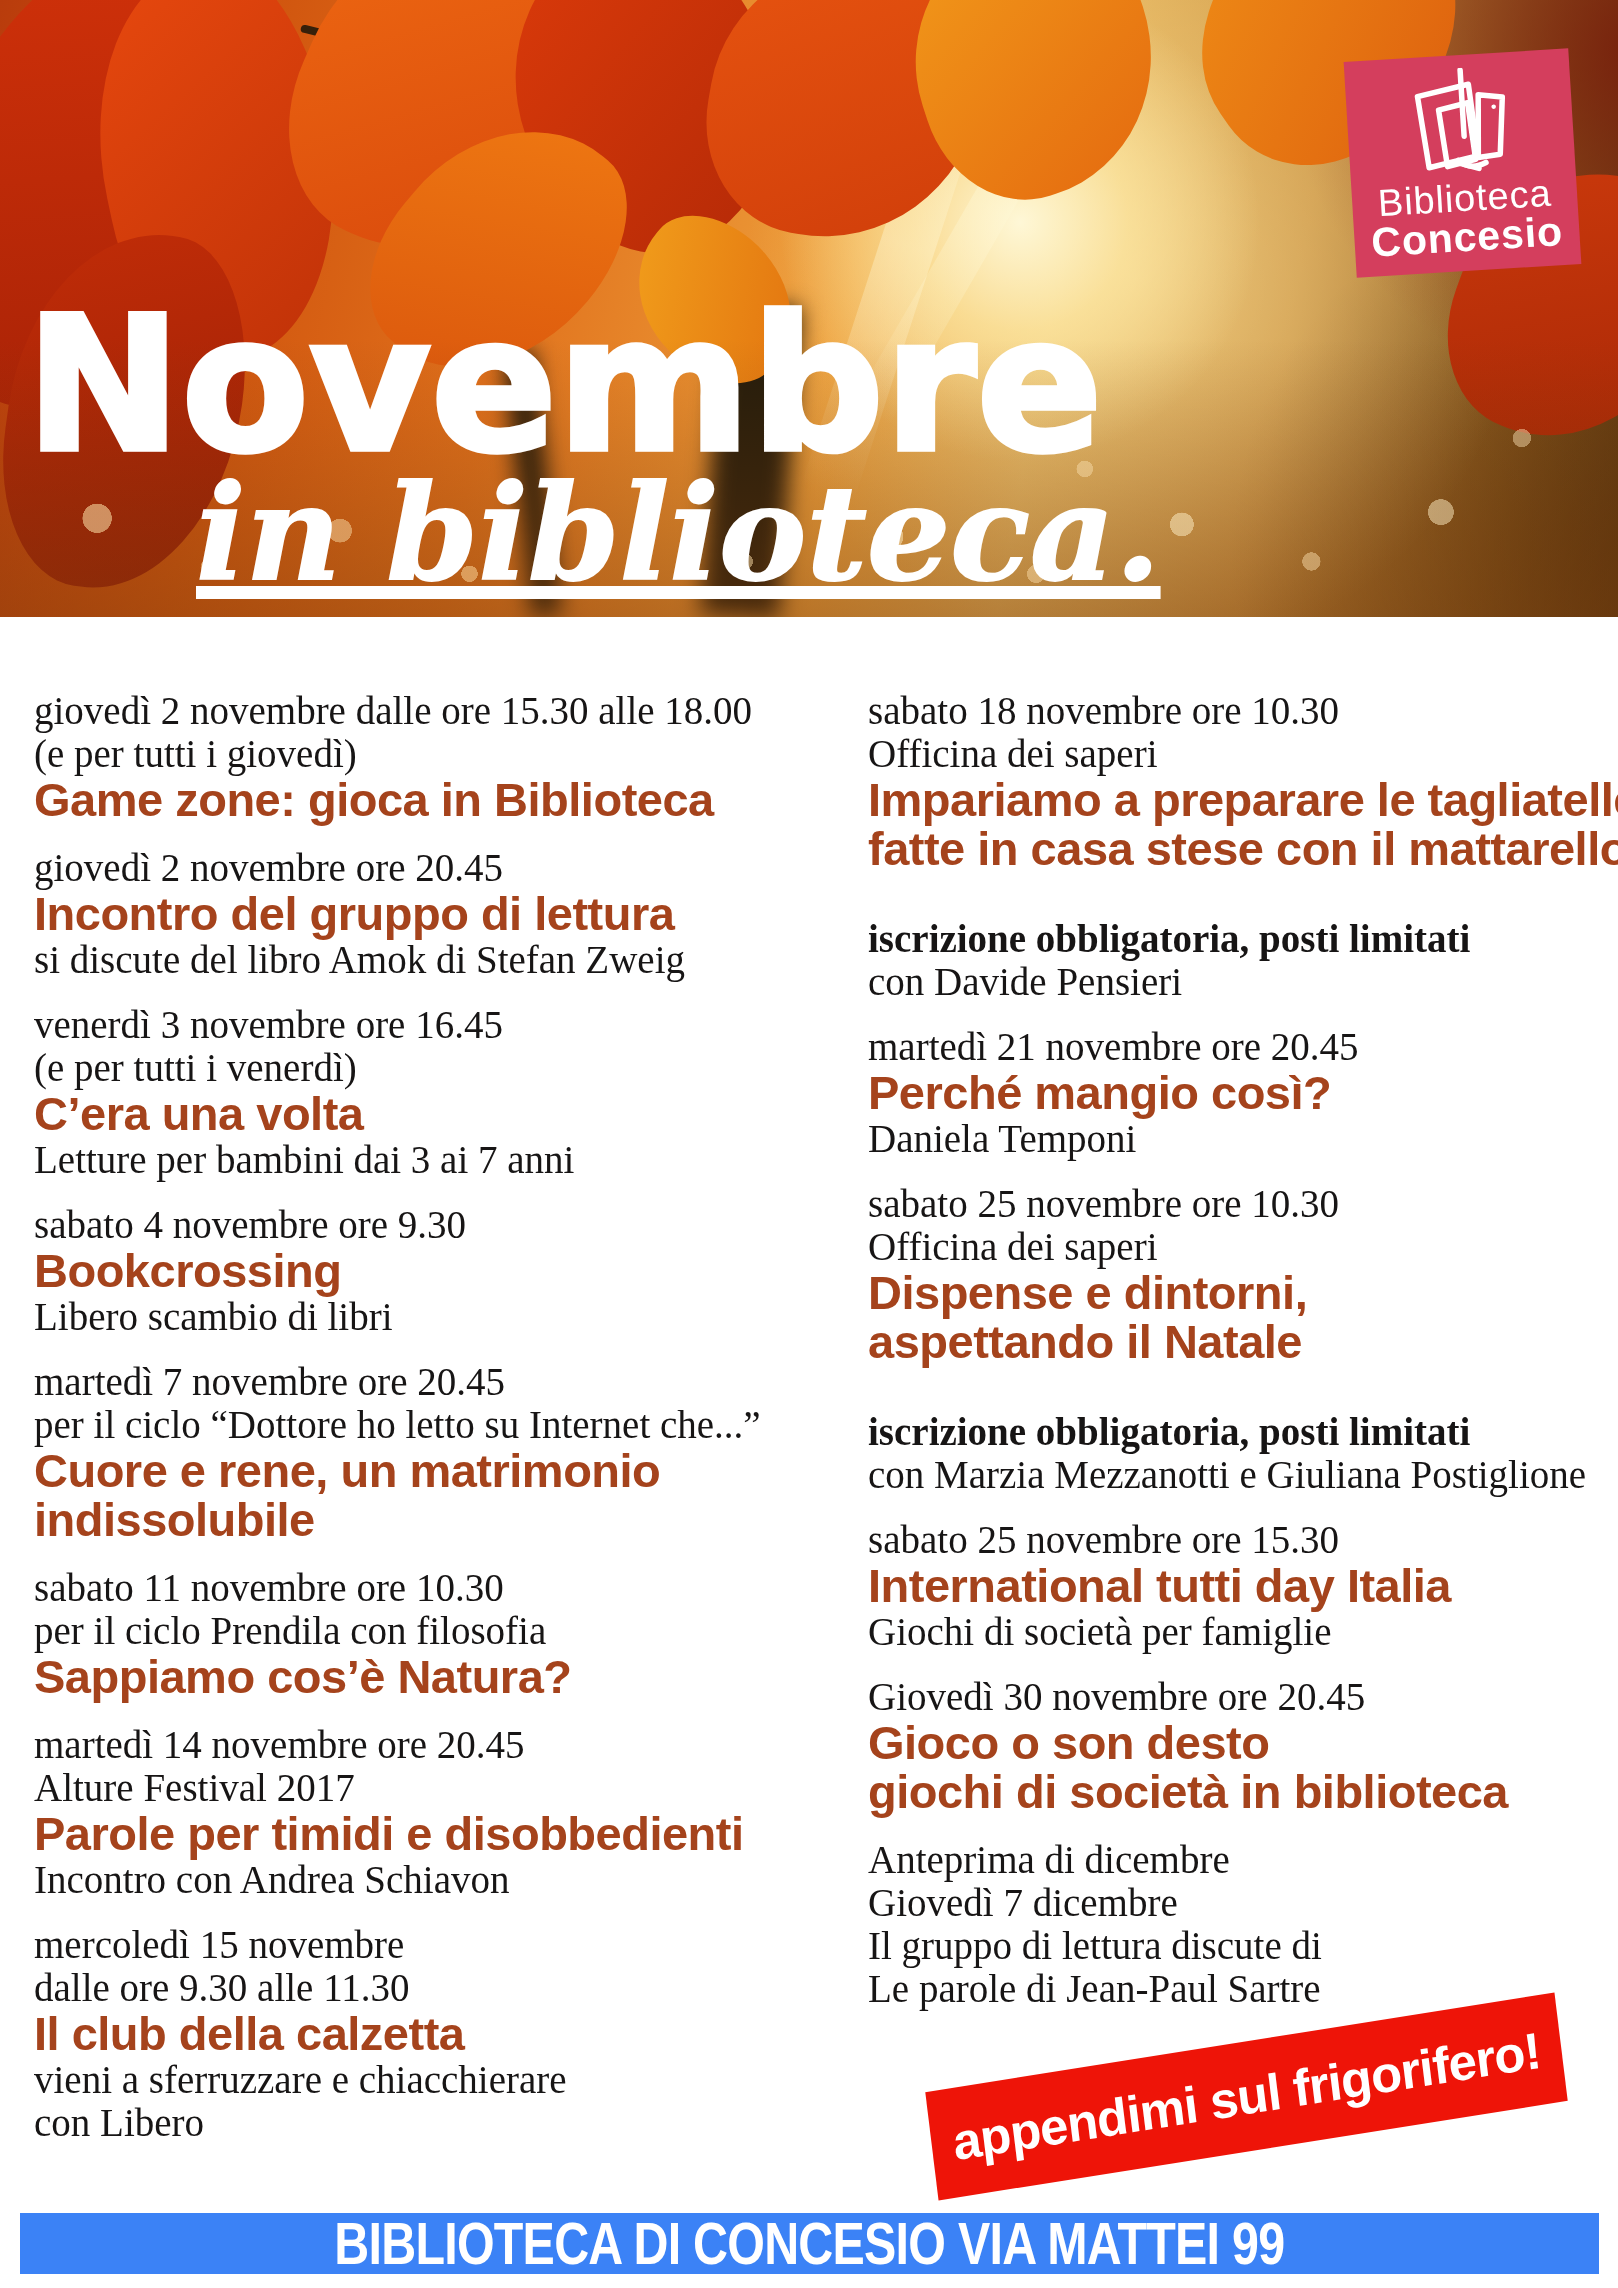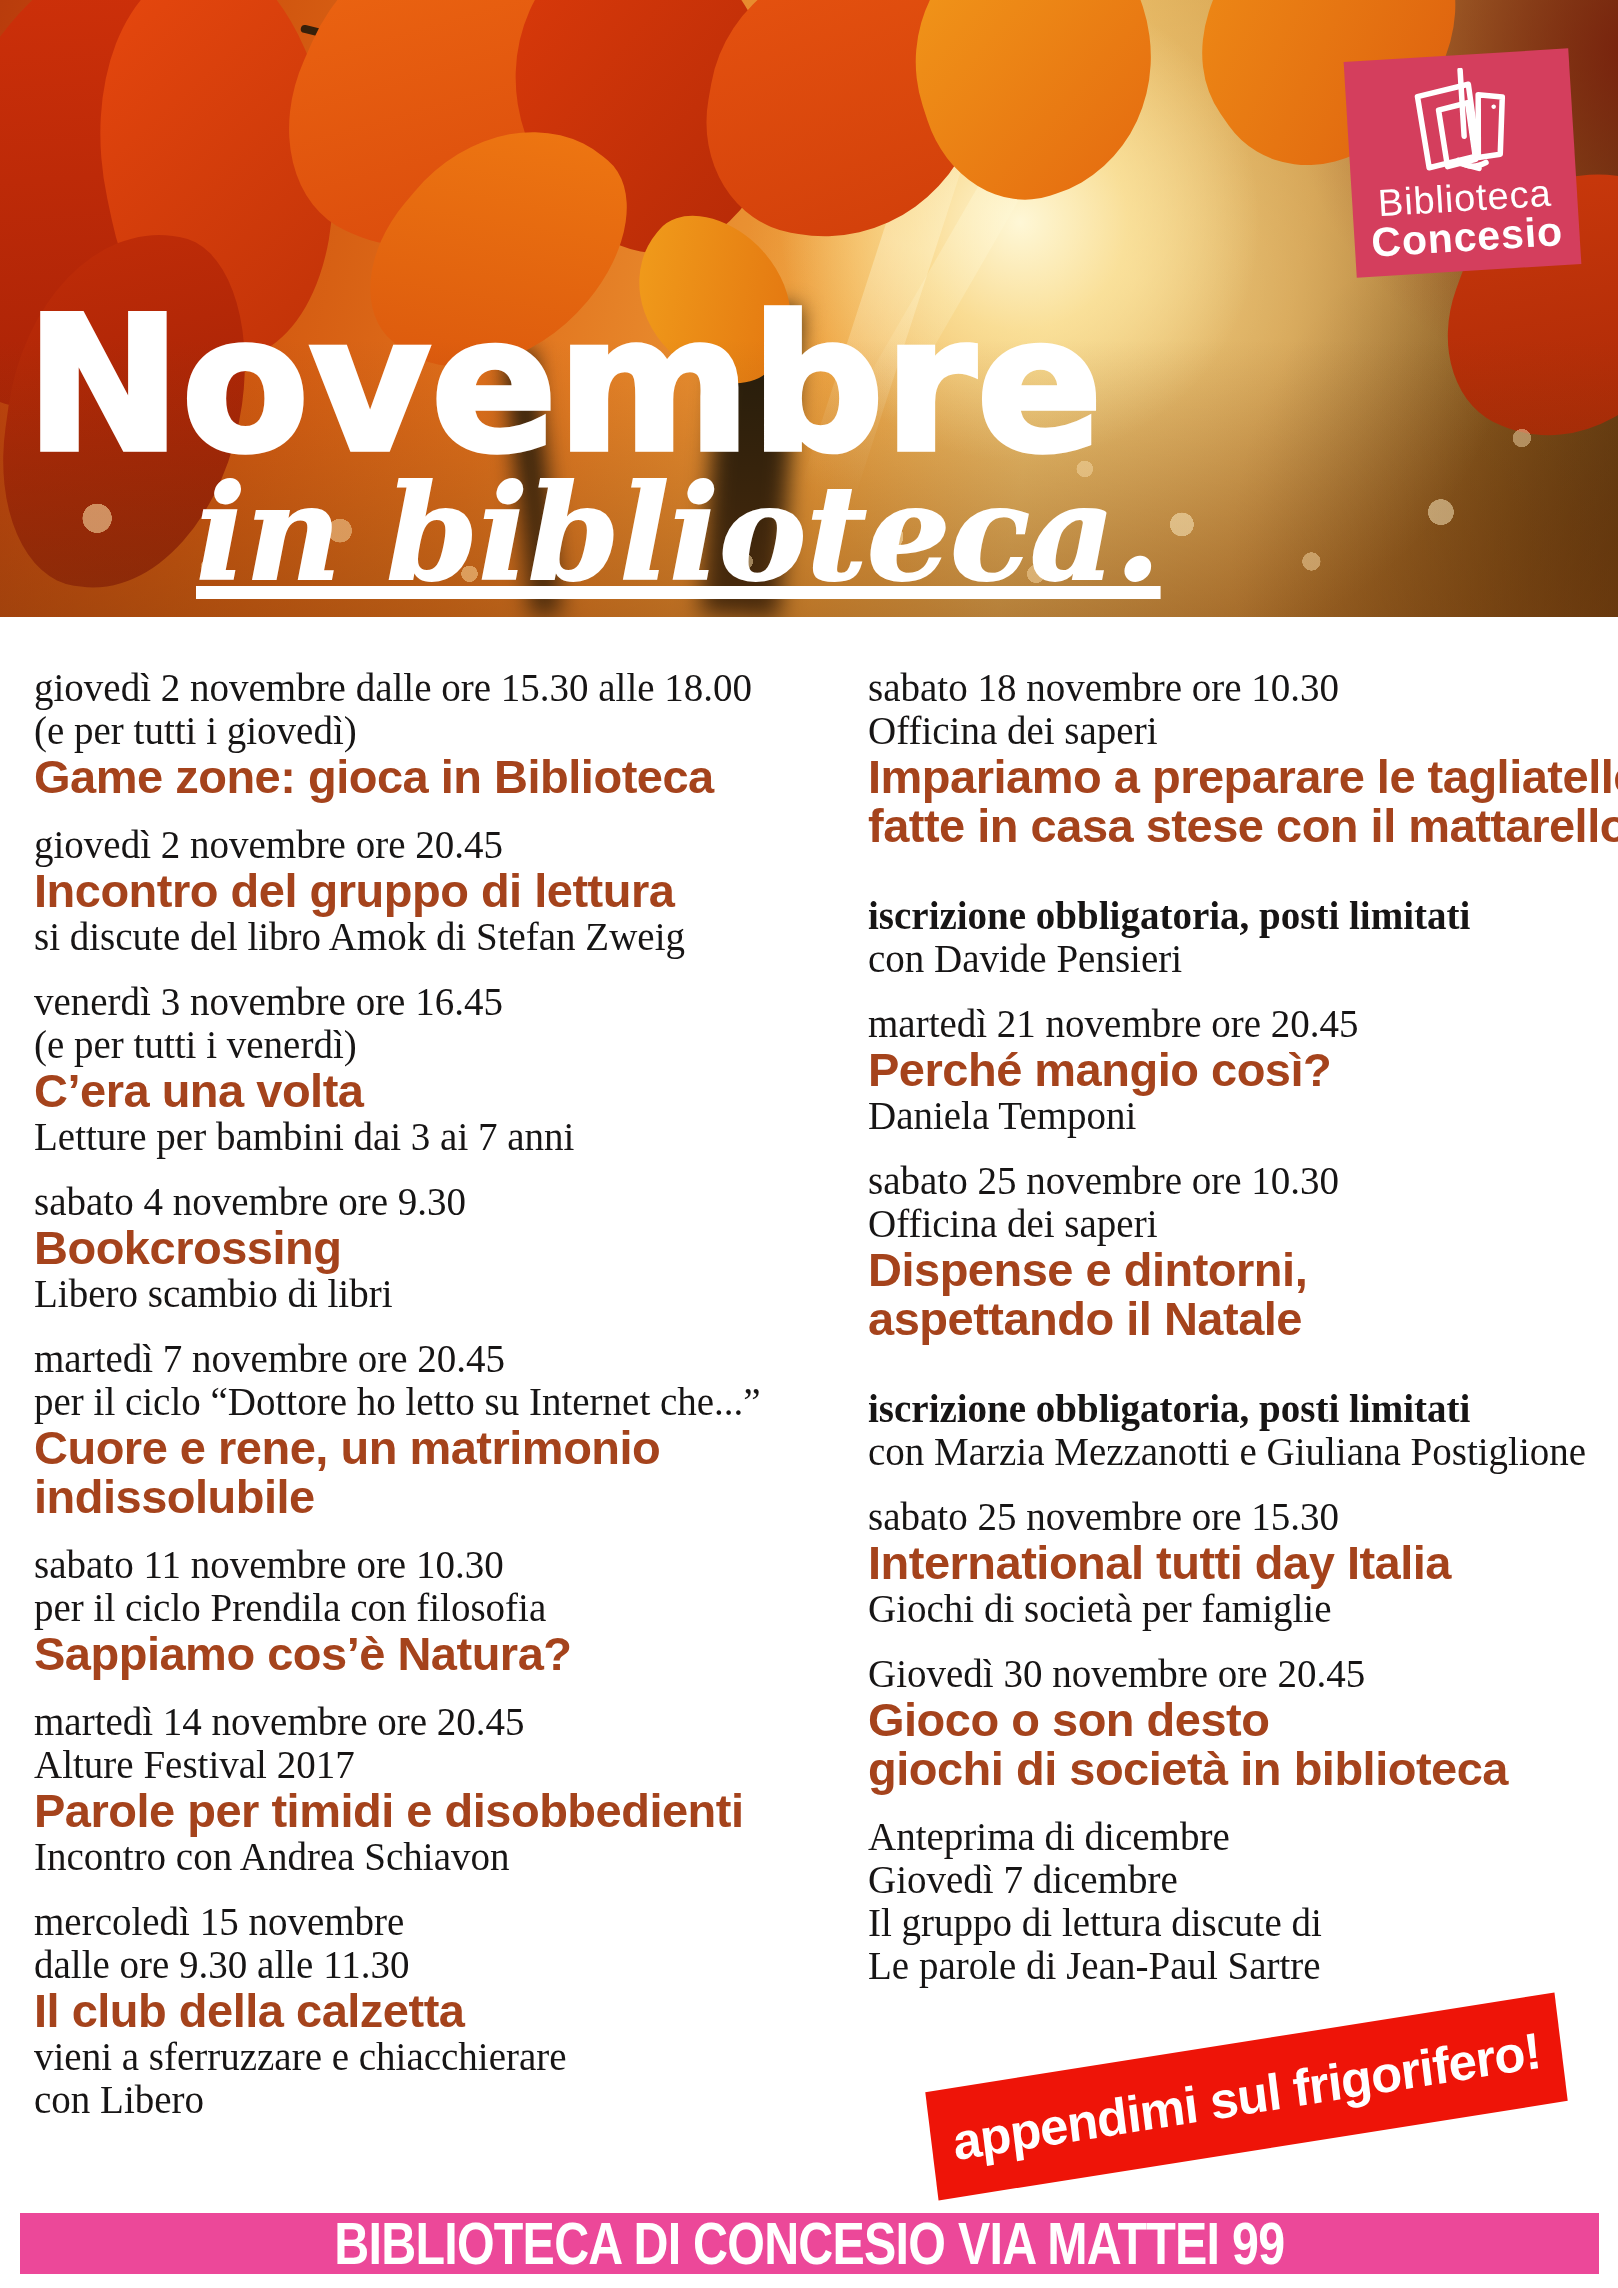--- a/index.html
+++ b/index.html
@@ -45,36 +45,36 @@
 
   
   .logo{position:absolute;left:1350px;top:55px;width:225px;height:216px;background:#d43e5d;
         transform:rotate(-3.5deg);display:flex;flex-direction:column;align-items:center;
         font-family:"Liberation Sans",sans-serif;color:#fff;}
   .logo svg{margin-top:13px;}
   .logo-line1{font-size:38px;font-weight:normal;letter-spacing:0.9px;line-height:1.0;margin-top:1.8px;}
   .logo-line2{font-size:41px;font-weight:bold;letter-spacing:0.9px;line-height:1.0;}
 
   
-  .col{position:absolute;top:666px;}
+  .col{position:absolute;top:689px;}
   .col-left{left:34px;width:835px;}
   .col-right{left:868px;width:738px;}
   .event{margin-bottom:22px;}
   .ev-line{white-space:nowrap;}
   .ev-line.date{font-size:39px;line-height:43px;color:#171515;}
   .ev-line.title{font-family:"Liberation Sans",sans-serif;font-weight:bold;font-size:47px;
                  line-height:49px;color:#a5431c;letter-spacing:-0.5px;}
   .ev-line.strong{font-size:39px;line-height:43px;color:#171515;font-weight:bold;margin-top:44px;}
 
   
   .sticker{position:absolute;left:928px;top:2042px;width:637px;height:109px;background:#ee1408;
      transform:rotate(-9deg) skewX(-2deg);display:flex;align-items:center;justify-content:center;}
   .sticker-label{font-family:"Liberation Sans",sans-serif;font-weight:bold;color:#fff;
      font-size:51px;letter-spacing:-0.9px;white-space:nowrap;}
-  .footer-bar{position:absolute;left:20px;right:20px;top:2213px;height:61px;background:#ec4899;
+  .footer-bar{position:absolute;left:20px;right:20px;top:2213px;height:61px;background:#3b82f6;
      display:flex;align-items:center;justify-content:center;}
   .footer-label{font-family:"Liberation Sans",sans-serif;font-weight:bold;color:#fff;
      font-size:59px;letter-spacing:-0.9px;white-space:nowrap;transform:scaleX(0.82);}
 </style>
 </head>
 <body>
 
 <div class="page">
 
   <div class="photo">

